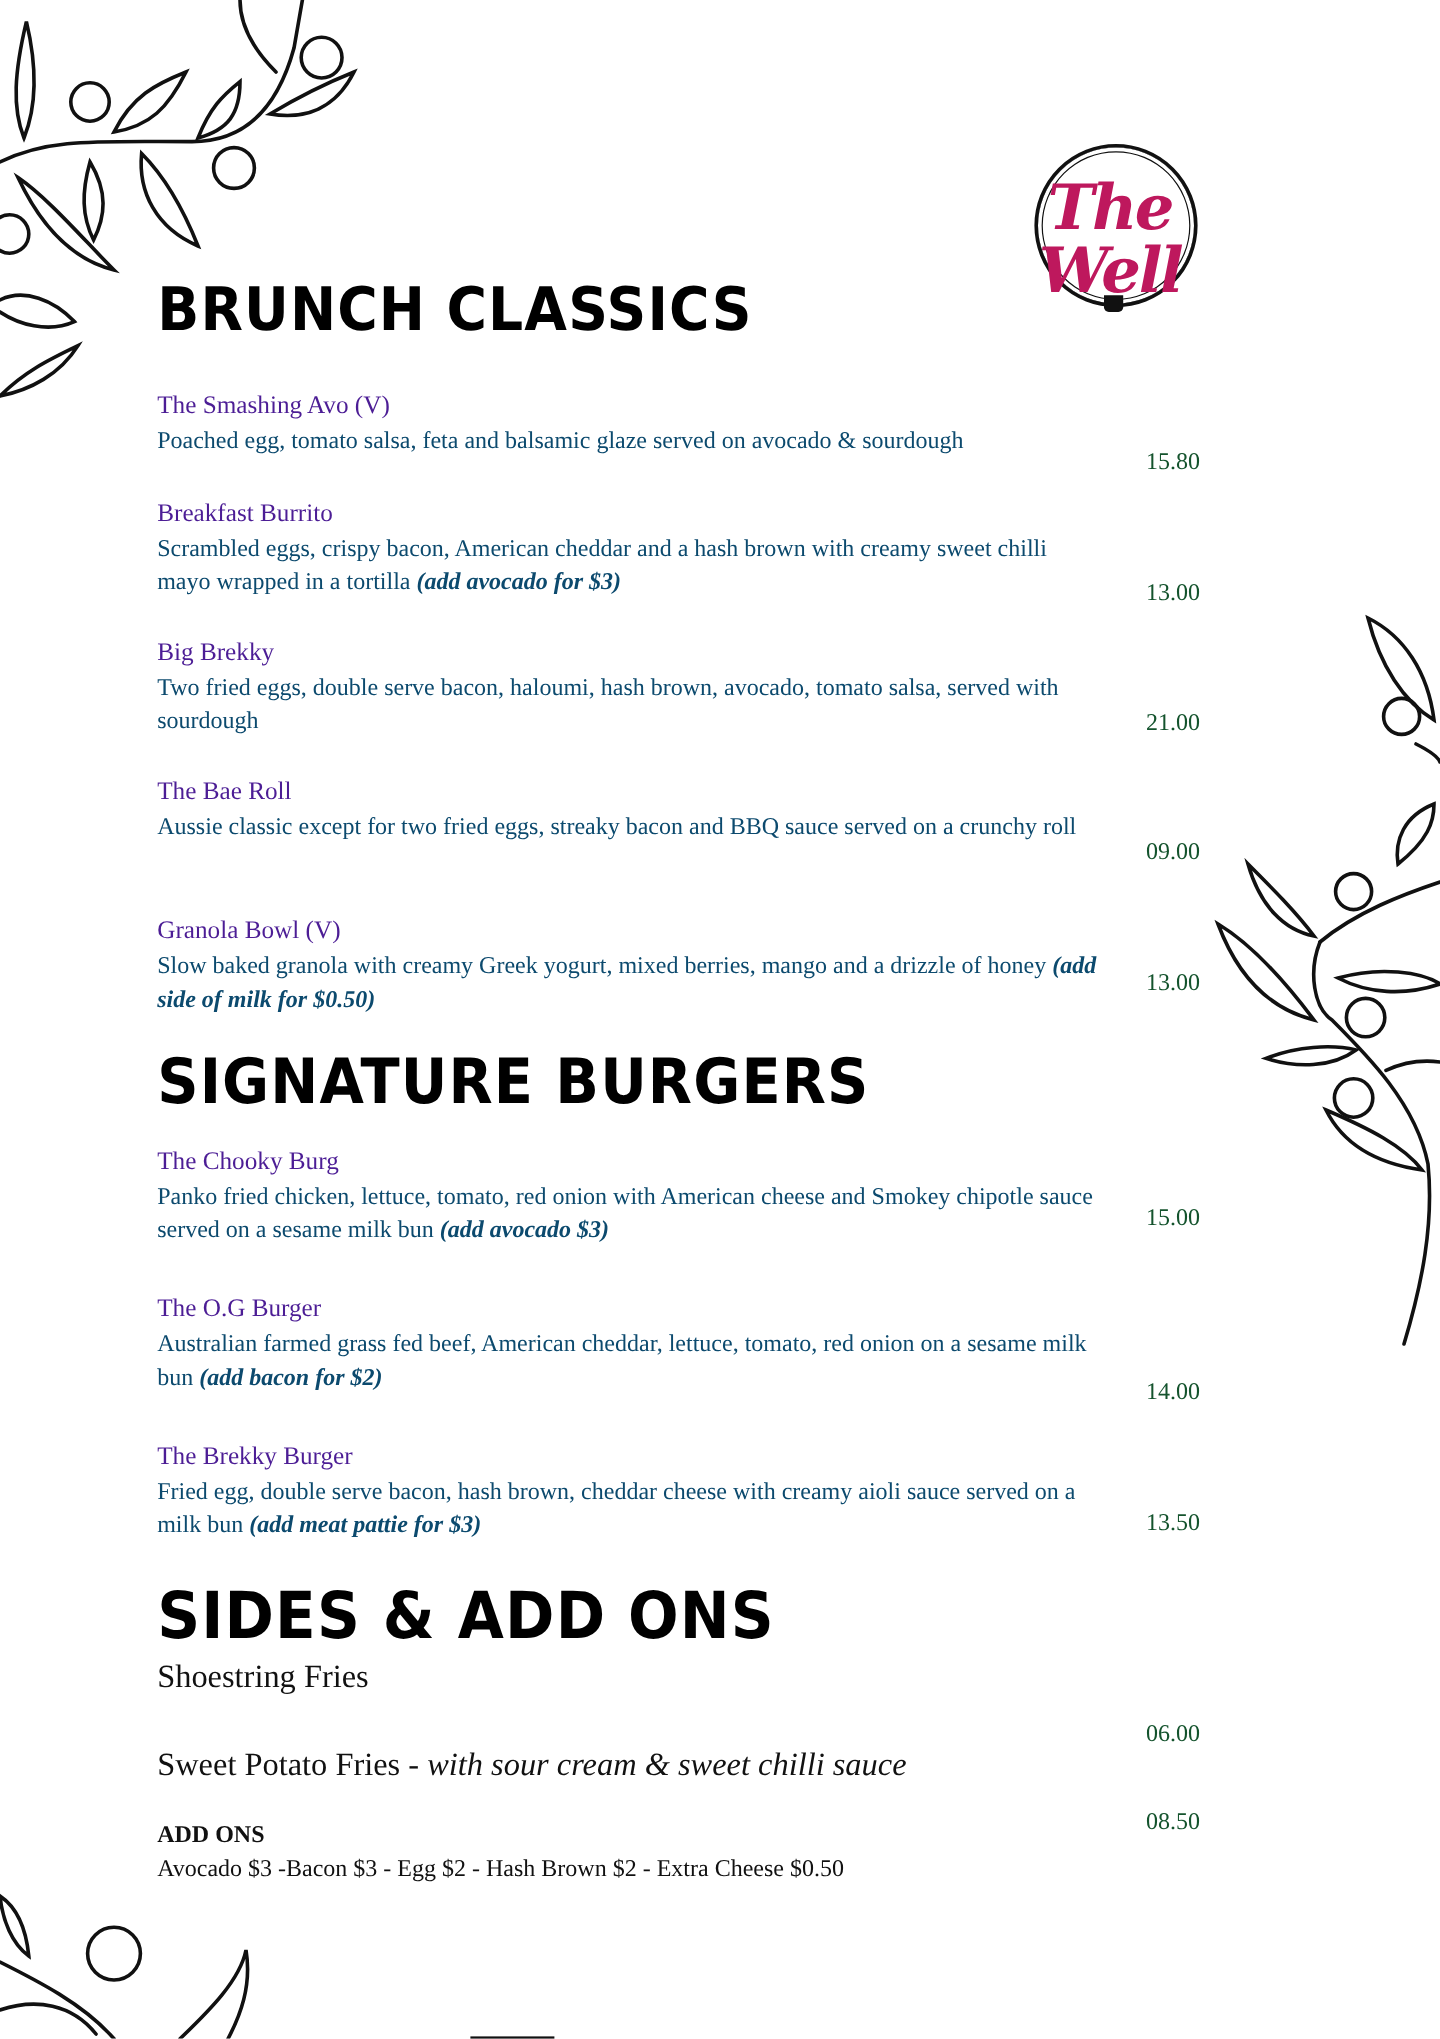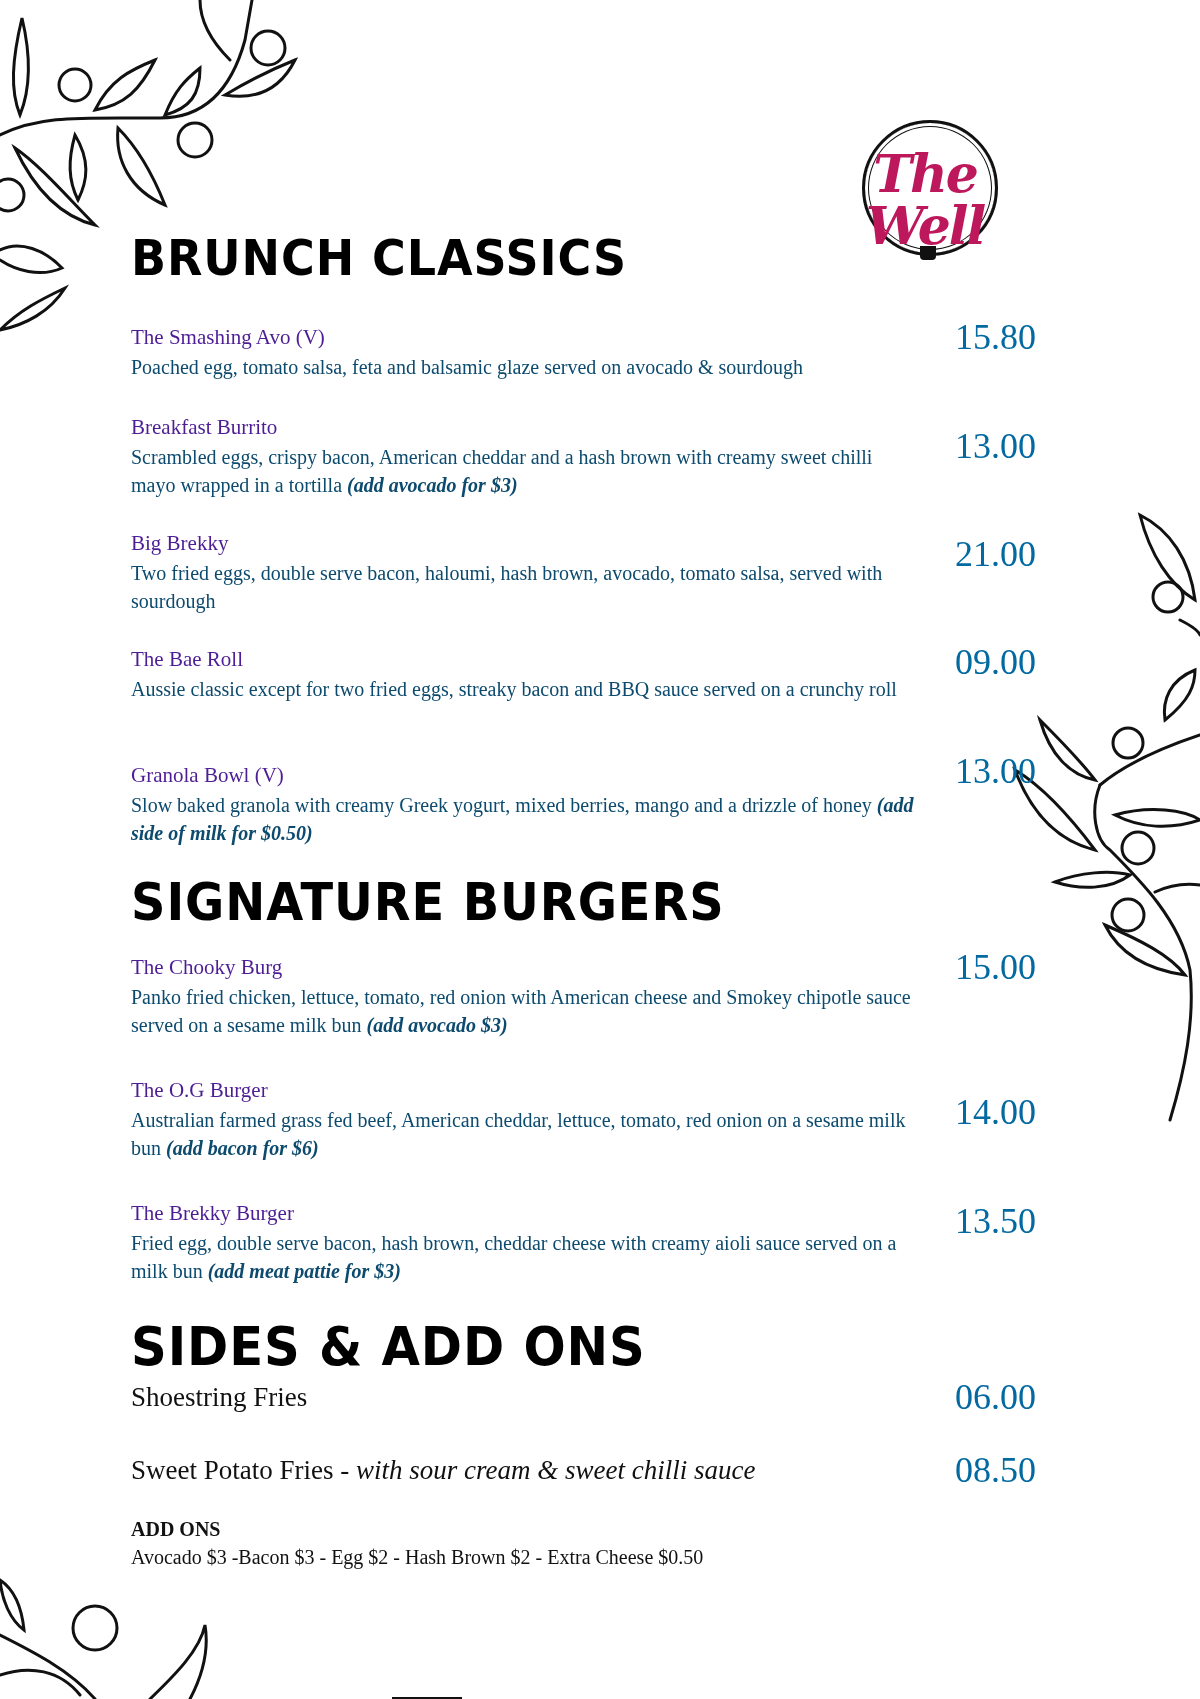--- a/index.html
+++ b/index.html
@@ -7,21 +7,21 @@
     .deco { position: absolute; pointer-events: none; }
     .logo { position: absolute; left: 832px; top: 118px; width: 186px; height: 160px; }
     .logo-ring { position: absolute; left: 30px; top: 2px; width: 130px; height: 130px; border: 3px solid #111; border-radius: 50%; box-shadow: inset 0 0 0 3px #fff, inset 0 0 0 4px #111; }
     .logo-text { position: absolute; left: 0; top: 30px; width: 186px; text-align: center; font-family: "DejaVu Serif", serif; font-style: italic; font-weight: bold; font-size: 52px; letter-spacing: -2px; color: #be185d; background: transparent; line-height: 1; }
     .logo-pot { position: absolute; left: 88px; top: 128px; width: 16px; height: 14px; background: #111; border-radius: 0 0 4px 4px; }
     .section-title { position: absolute; left: 131px; font-family: "DejaVu Sans", sans-serif; font-weight: bold; color: #000; letter-spacing: 1px; line-height: 1; margin: 0; transform: scaleX(0.92); transform-origin: left center; }
     .item { position: absolute; left: 131px; width: 900px; }
     .item-name { font-size: 21px; line-height: 32px; color: #4c1d95; }
     .item-desc { font-size: 20px; line-height: 28px; color: #0c4a6e; width: 780px; }
     .item-desc .extra { font-weight: bold; font-style: italic; }
-    .price { position: absolute; left: 955px; font-size: 36px; color: #0369a1; line-height: 32px; }
+    .price { position: absolute; left: 955px; font-size: 20px; color: #14532d; line-height: 32px; margin-top: 48px; }
     .side-name { font-size: 27px; line-height: 32px; }
     .side-name .note { font-style: italic; }
     .addons-label { position: absolute; left: 131px; top: 1518px; font-size: 20px; font-weight: bold; }
     .addons-text { position: absolute; left: 131px; top: 1546px; font-size: 20px; }
   </style>
 </head>
 <body>
 
 <svg class="deco" style="left:0;top:0" width="300" height="340" viewBox="0 0 300 340" fill="none" stroke="#111" stroke-width="3" stroke-linecap="round">
   <path d="M0 135 C 40 115, 80 118, 160 118 C 200 118, 230 95, 245 40 L 252 0"></path>
@@ -109,21 +109,21 @@
 <h1 class="section-title" style="top:876px;font-size:52px;">SIGNATURE BURGERS</h1>
 
 <div class="item" style="top:951px;">
   <div class="item-name">The Chooky Burg</div>
   <div class="item-desc"><span>Panko fried chicken, lettuce, tomato, red onion with American cheese and Smokey chipotle sauce served on a sesame milk bun </span><span class="extra">(add avocado $3)</span></div>
 </div>
 <div class="price" style="top:951px;">15.00</div>
 
 <div class="item" style="top:1074px;">
   <div class="item-name">The O.G Burger</div>
-  <div class="item-desc"><span>Australian farmed grass fed beef, American cheddar, lettuce, tomato, red onion on a sesame milk bun </span><span class="extra">(add bacon for $6)</span></div>
+  <div class="item-desc"><span>Australian farmed grass fed beef, American cheddar, lettuce, tomato, red onion on a sesame milk bun </span><span class="extra">(add bacon for $2)</span></div>
 </div>
 <div class="price" style="top:1096px;">14.00</div>
 
 <div class="item" style="top:1197px;">
   <div class="item-name">The Brekky Burger</div>
   <div class="item-desc"><span>Fried egg, double serve bacon, hash brown, cheddar cheese with creamy aioli sauce served on a milk bun  </span><span class="extra">(add meat pattie for $3)</span></div>
 </div>
 <div class="price" style="top:1205px;">13.50</div>
 
 <h1 class="section-title" style="top:1320px;font-size:54px;">SIDES &amp; ADD ONS</h1>

